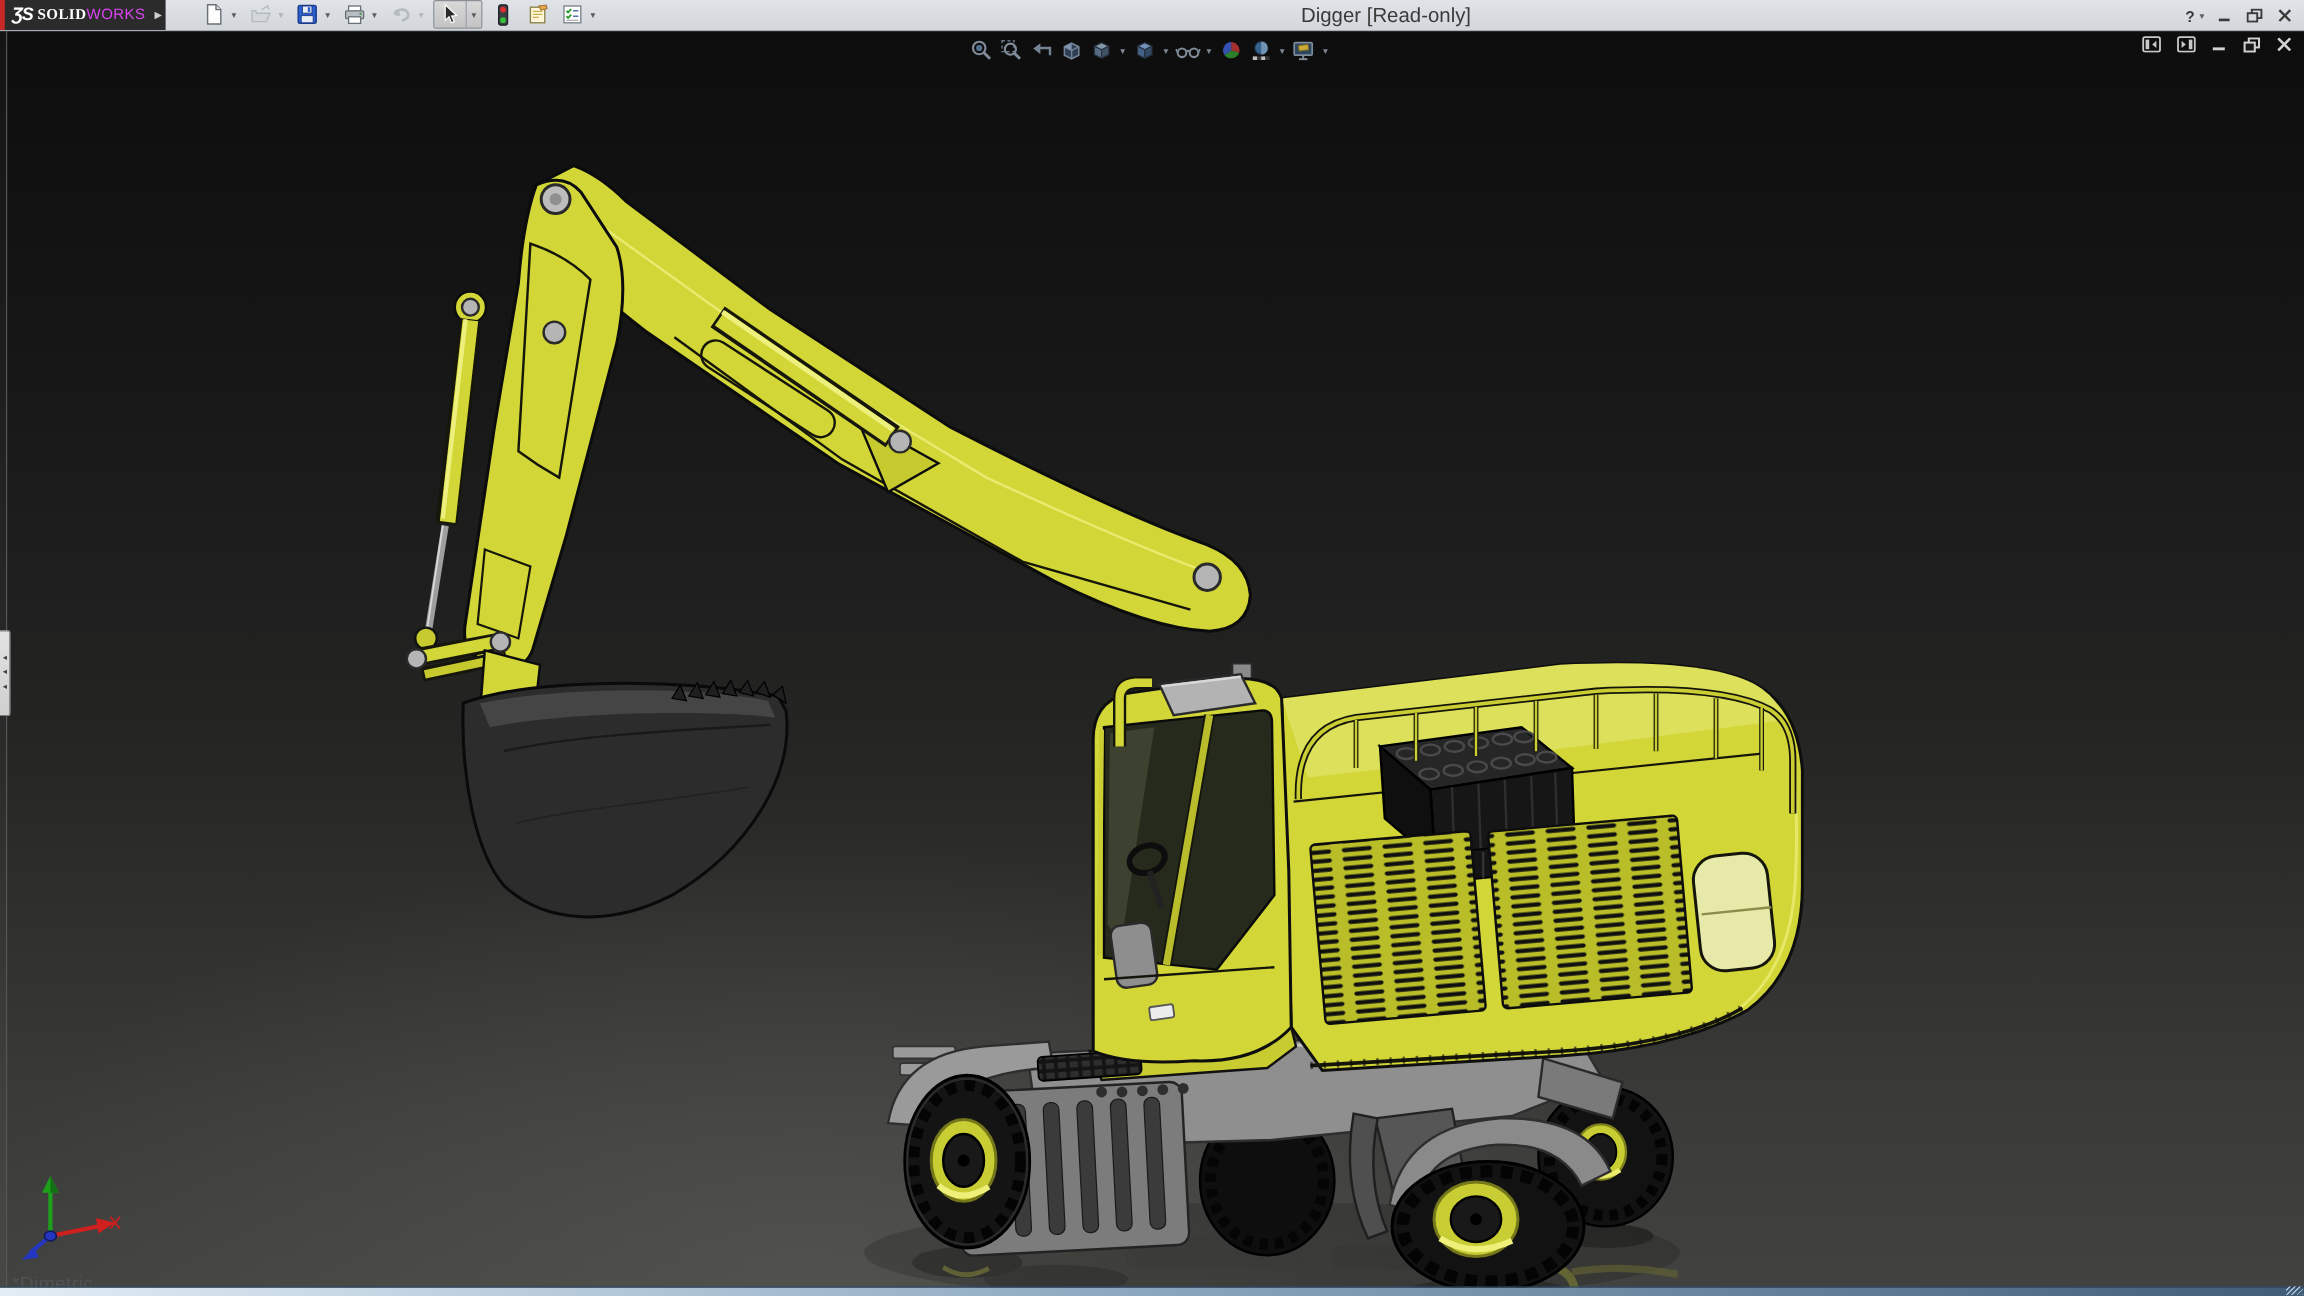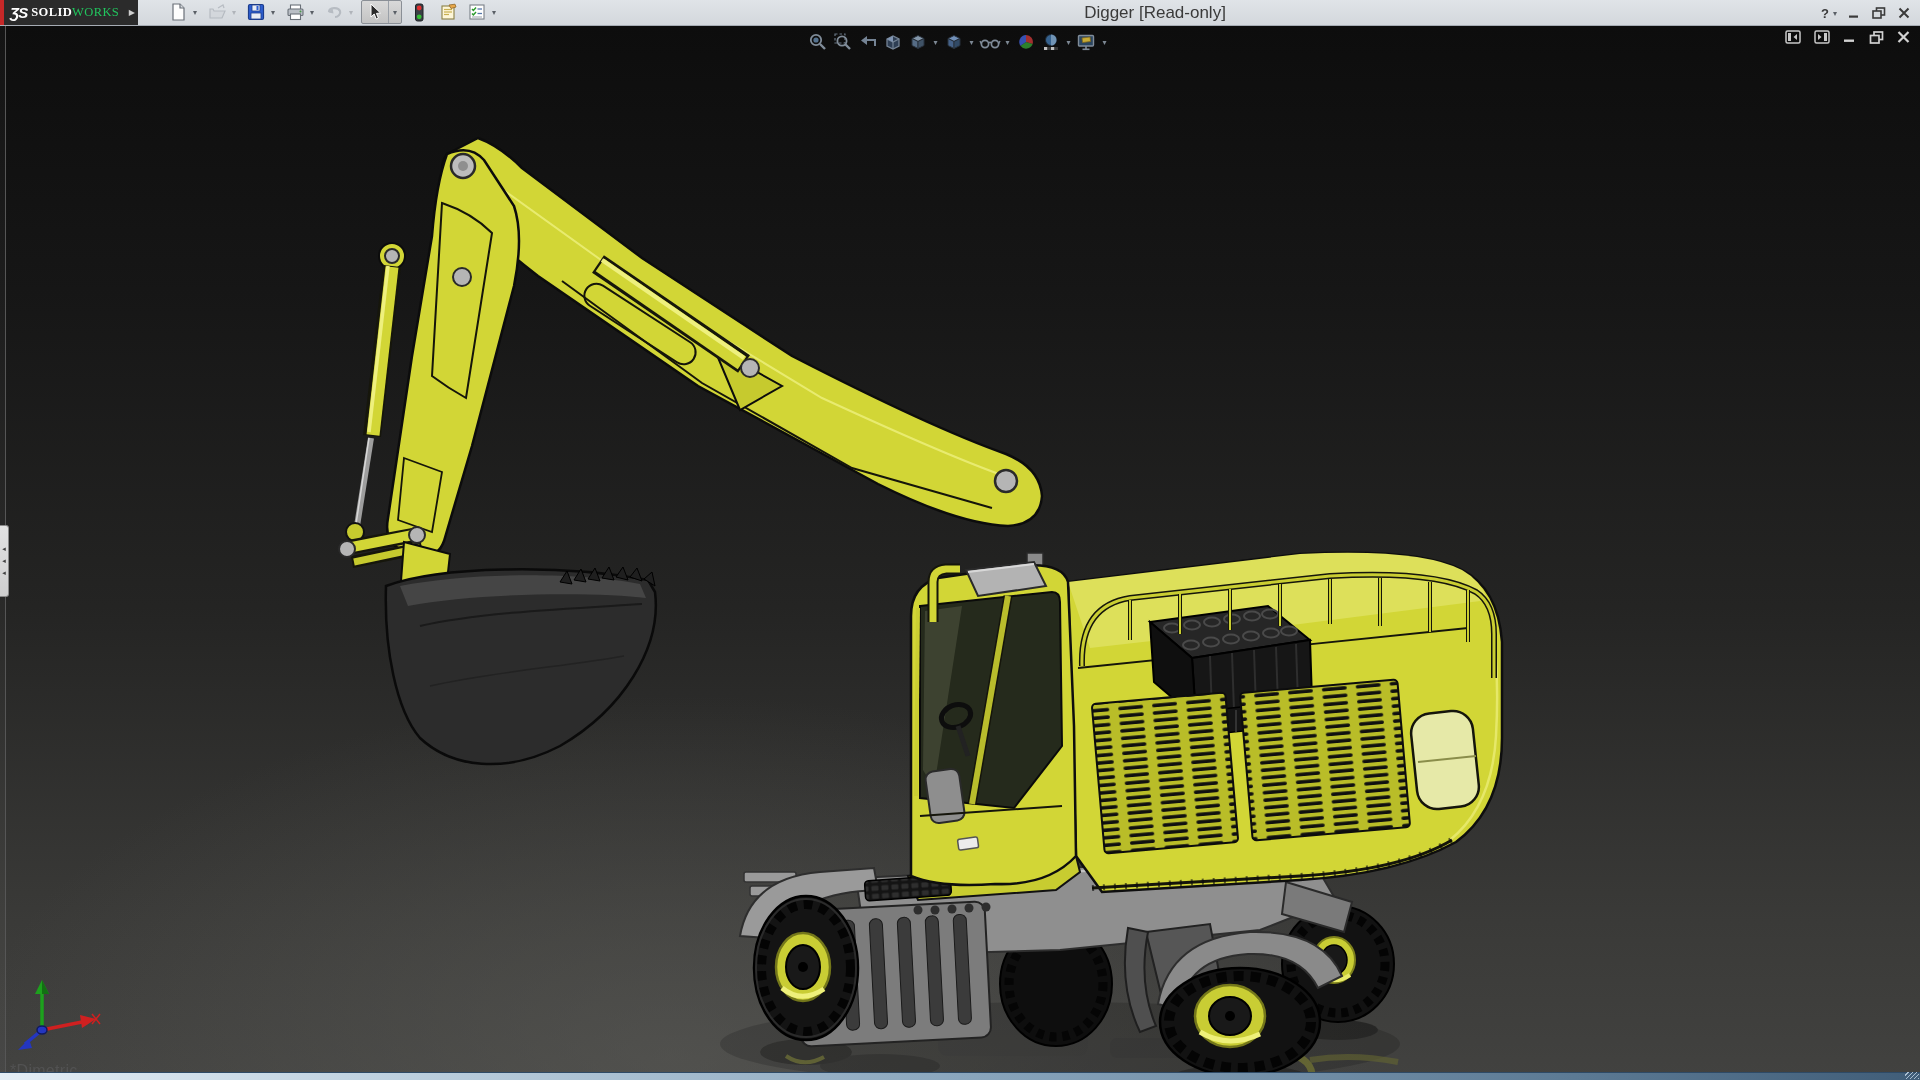--- a/index.html
+++ b/index.html
@@ -9,21 +9,21 @@
   
   .titlebar { position:absolute; left:0; top:0; width:1920px; height:26px;
     background:linear-gradient(#e0e4e8,#d3d7dc); border-bottom:1px solid #a6acb4;
     display:flex; align-items:flex-end; z-index:40; }
   .logo-block { width:138px; height:26px; background:#2b2b2b; display:flex;
     align-items:center; position:relative; flex:0 0 auto; }
   .logo-accent { position:absolute; left:0; top:0; width:4px; height:26px; background:#c62828; }
   .logo-mark { color:#fff; font-size:15px; font-style:italic; font-weight:bold; margin-left:10px; letter-spacing:-1px; }
   .logo-text { color:#fff; font-size:12.5px; margin-left:4px; letter-spacing:.4px; }
   .logo-text b { font-weight:bold;font-family:Liberation Serif, serif; }
-  .logo-text span { font-weight:normal; color:#22c55e;font-family:Liberation Serif, serif; }
+  .logo-text span { font-weight:normal; color:#d946ef; }
   .logo-fly { color:#cfcfcf; font-size:8px; margin-left:auto; margin-right:3px; }
 
   .tbar { display:flex; align-items:center; margin-left:28px; height:26px; }
   .tb-item { display:flex; align-items:center; margin-right:5px; }
   .tb-btn { width:24px; height:22px; display:flex; align-items:center; justify-content:center; border-radius:2px; }
   .tb-arrow { font-size:8px; color:#5a5f66; width:10px; text-align:center; }
   .tb-arrow.dis { color:#b0b4ba; }
   .tb-pressed { display:flex; align-items:center; border:1px solid #8a8f96;
     background:linear-gradient(#d9d9d9,#c3c3c3); border-radius:2px; height:24px; }
   .tb-pressed .sep { width:1px; height:22px; background:#9aa0a8; }

